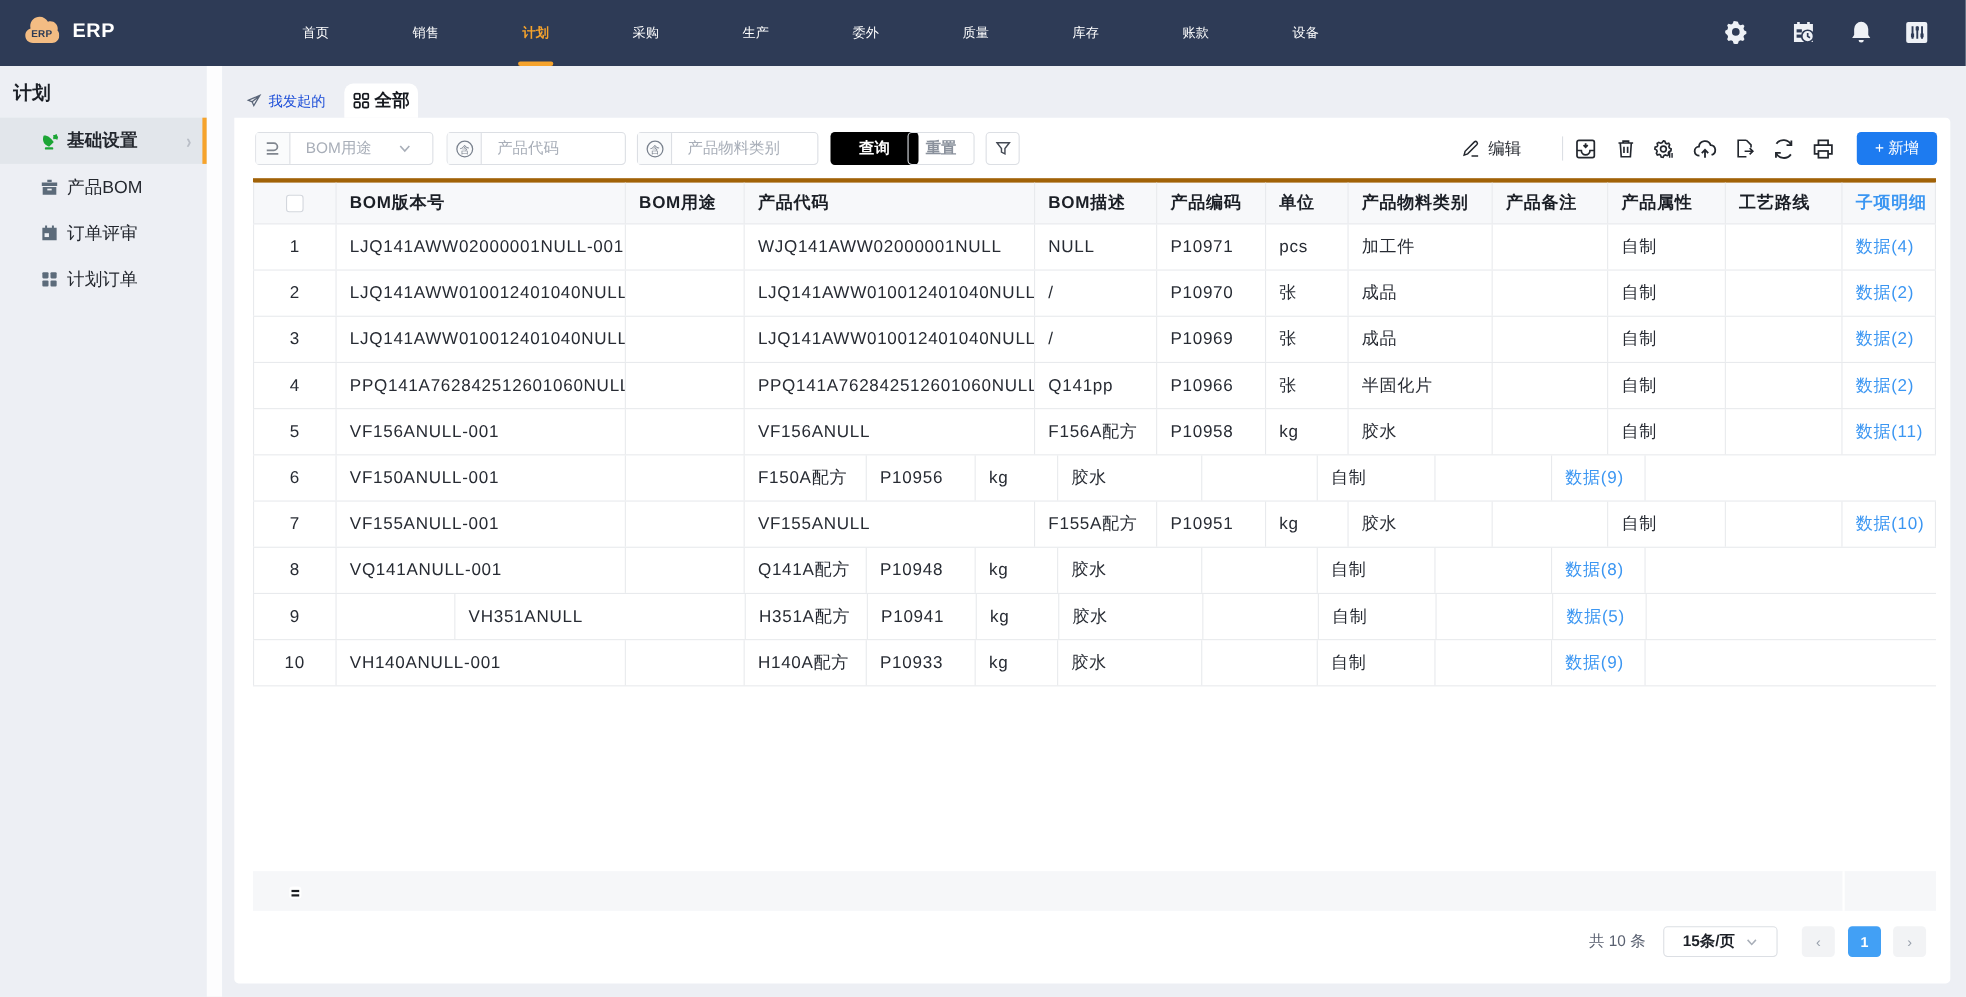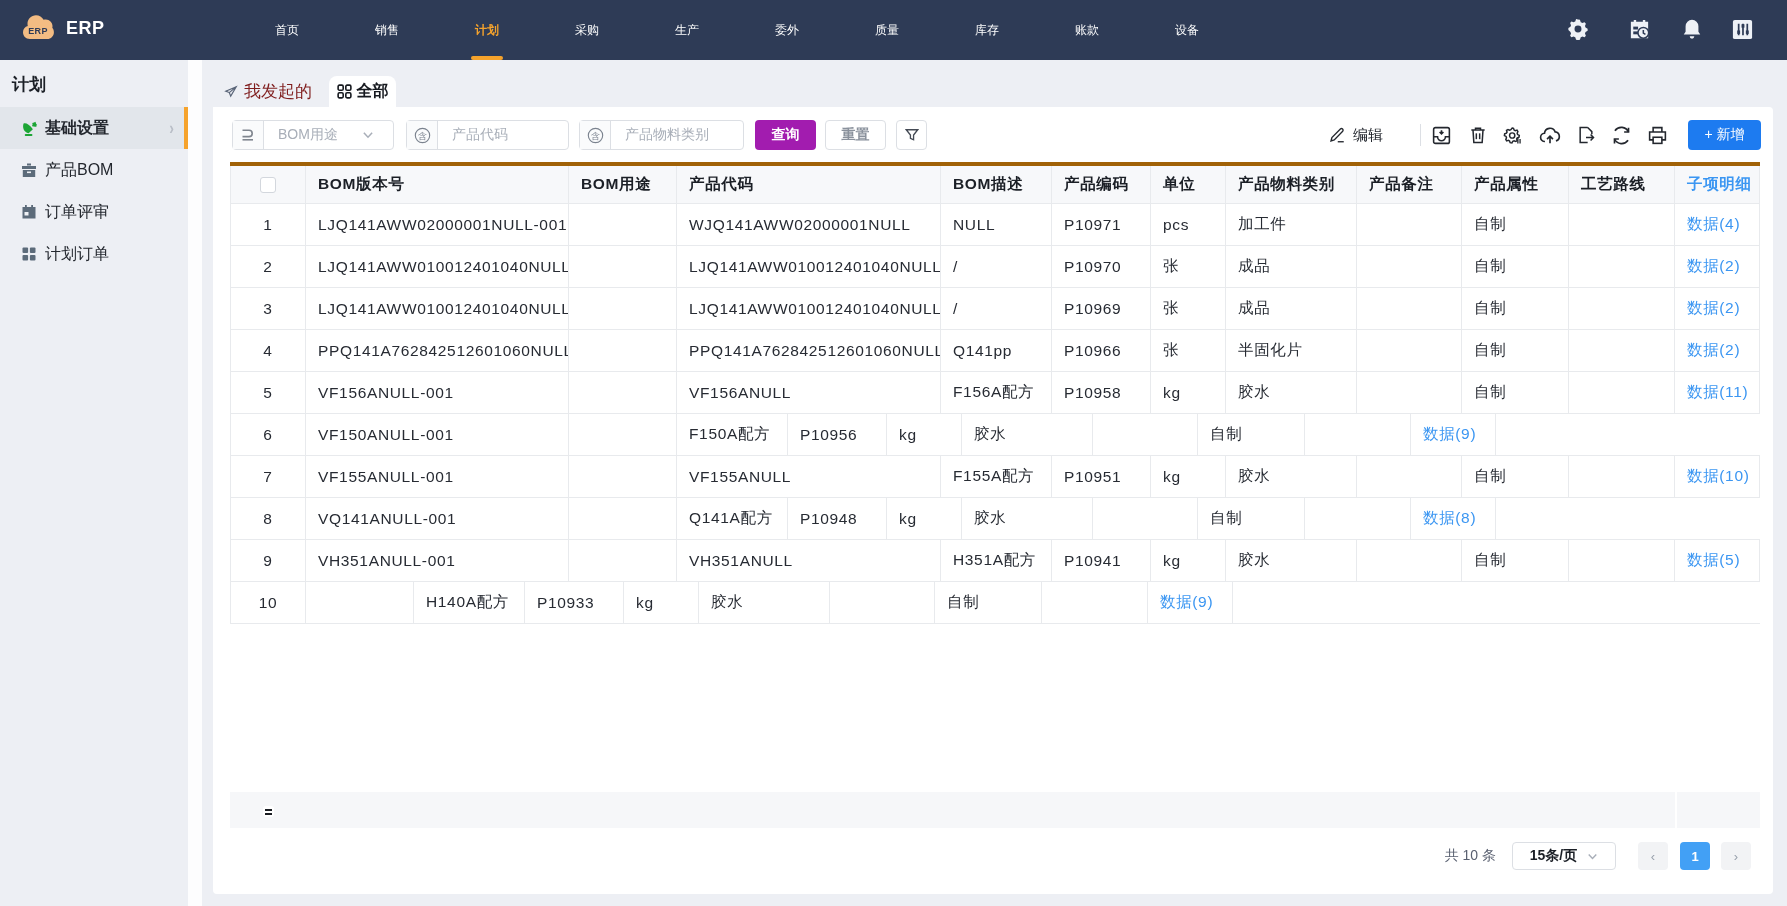--- a/index.html
+++ b/index.html
@@ -11,29 +11,29 @@
 #brand { position:absolute; left:66px; top:18px; color:#fff; font-size:18px; font-weight:bold; letter-spacing:0.5px; }
 #nav { position:absolute; left:237px; top:0; height:60px; display:flex; }
 #nav .ni { width:100px; height:60px; line-height:60px; text-align:center; color:#fff; font-size:12px; font-weight:500; position:relative; }
 #nav .ni.act { color:#f6a32c; font-weight:bold; }
 #nav .ni.act::after { content:""; position:absolute; left:34px; bottom:0; width:32px; height:4px; background:#f6a32c; border-radius:2px; }
 .tico { position:absolute; top:18px; }
 
 #sidebar { position:absolute; left:0; top:60px; width:188px; height:846px; background:#edeff4; }
 #sidegap { position:absolute; left:188px; top:60px; width:14px; height:846px; background:#fdfdfe; }
 #sidebar h1 { position:absolute; left:12px; top:13px; font-size:17px; color:#1b1f26; font-weight:bold; }
-.mi { position:absolute; left:0; width:188px; height:42px; display:flex; align-items:center; font-size:16px; color:#23272e; }
+.mi { position:absolute; left:0; width:188px; height:42px; display:flex; align-items:center; font-size:16px; color:#23272e;padding-left:16px; }
 .mi .ic { margin-left:21px; margin-right:7px; width:17px; height:17px; display:flex; }
 .mi.sel { background:#e2e6eb; font-weight:bold; }
 .mi.sel::after { content:""; position:absolute; right:0; top:0; width:4px; height:42px; background:#f6a32c; }
 .mi .chev { position:absolute; right:14px; color:#b9bec7; font-size:14px; font-weight:bold; transform:scaleY(1.3); }
 
 #main { position:absolute; left:202px; top:60px; width:1585px; height:846px; background:#edeff4; }
 #tabs { position:absolute; left:11px; top:16px; height:31px; display:flex; align-items:center; }
-.tab1 { display:flex; align-items:center; color:#7f1d1d; font-size:17px; margin-left:11px; }
+.tab1 { display:flex; align-items:center; color:#1d4ed8; font-size:13px; margin-left:11px; }
 .tab2 { display:flex; align-items:center; justify-content:center; background:#fff; border-radius:8px 8px 0 0; width:67px; height:31px; margin-left:17px; font-size:16px; color:#16191f; font-weight:bold; }
 #card { position:absolute; left:11px; top:47px; width:1560px; height:787px; background:#fff; border-radius:0 4px 4px 4px;padding-left:24px; }
 
 .fbox { position:absolute; top:13px; height:30px; border:1px solid #dcdfe4; border-radius:4px; background:#fff; display:flex; align-items:center; }
 .fbox .pre { width:31px; height:28px; border-right:1px solid #dcdfe4; background:#fafbfc; display:flex; align-items:center; justify-content:center; color:#7a828e; }
 .fbox .ph { color:#a8aeb8; font-size:14px; margin-left:14px; }
 .btn { position:absolute; top:13px; height:30px; border-radius:4px; font-size:14px; display:flex; align-items:center; justify-content:center; }
 
 #tbl { position:absolute; left:17px; top:55px; width:1530px; }
 .tr { display:flex; border-bottom:1px solid #e8eaed; height:42px; }
@@ -181,21 +181,21 @@
     </div>
     <div class="fbox" style="left:366px; width:165px;">
       <div class="pre">
           <svg width="17" height="17" viewBox="0 0 18 18">
             <circle cx="9" cy="9" r="7.6" fill="none" stroke="#7a828e" stroke-width="1.2"></circle>
             <text x="9" y="12.4" font-size="9.5" text-anchor="middle" fill="#7a828e">含</text>
           </svg>
         </div>
       <span class="ph">产品物料类别</span>
     </div>
-    <div class="btn" style="left:542px; width:61px; background:#a21caf; color:#fff; font-weight:bold;">查询</div>
+    <div class="btn" style="left:542px; width:80px; background:#000000; color:#fff; font-weight:bold;">查询</div>
     <div class="btn" style="left:612px; width:61px; border:1px solid #dcdfe4; color:#8a919c; font-weight:bold;">重置</div>
     <div class="btn" style="left:683px; width:31px; border:1px solid #dcdfe4;">
         <svg width="14" height="14" viewBox="0 0 16 16" fill="none" stroke="#444a54" stroke-width="1.5">
           <path d="M1.5 2 h13 L9.8 8 v5.5 l-3.6-1.8 V8 Z"></path>
         </svg>
       </div>
     
     <div style="position:absolute; left:1115px; top:13px; height:30px; display:flex; align-items:center; font-size:15px; color:#23272e;">
       <svg width="18" height="18" viewBox="0 0 24 24" fill="none" stroke="#23272e" stroke-width="1.8" style="margin-right:7px">
           <path d="M4 20 l1.2-4.6 L16.5 4 a2.2 2.2 0 0 1 3.1 3.1 L8.3 18.5 Z"></path>
@@ -359,34 +359,34 @@
           <div class="td c5">P10948</div>
           <div class="td c6">kg</div>
           <div class="td c7">胶水</div>
           <div class="td c8"></div>
           <div class="td c9">自制</div>
           <div class="td c10"></div>
           <div class="td c11 blue">数据(8)</div>
         </div>
       <div class="tr">
           <div class="td c0">9</div>
-          <div class="td c1">VH351ANULL-001</div>
           <div class="td c2"></div>
           <div class="td c3">VH351ANULL</div>
           <div class="td c4">H351A配方</div>
           <div class="td c5">P10941</div>
           <div class="td c6">kg</div>
           <div class="td c7">胶水</div>
           <div class="td c8"></div>
           <div class="td c9">自制</div>
           <div class="td c10"></div>
           <div class="td c11 blue">数据(5)</div>
         </div>
       <div class="tr">
           <div class="td c0">10</div>
+          <div class="td c1">VH140ANULL-001</div>
           <div class="td c2"></div>
           <div class="td c4">H140A配方</div>
           <div class="td c5">P10933</div>
           <div class="td c6">kg</div>
           <div class="td c7">胶水</div>
           <div class="td c8"></div>
           <div class="td c9">自制</div>
           <div class="td c10"></div>
           <div class="td c11 blue">数据(9)</div>
         </div>

